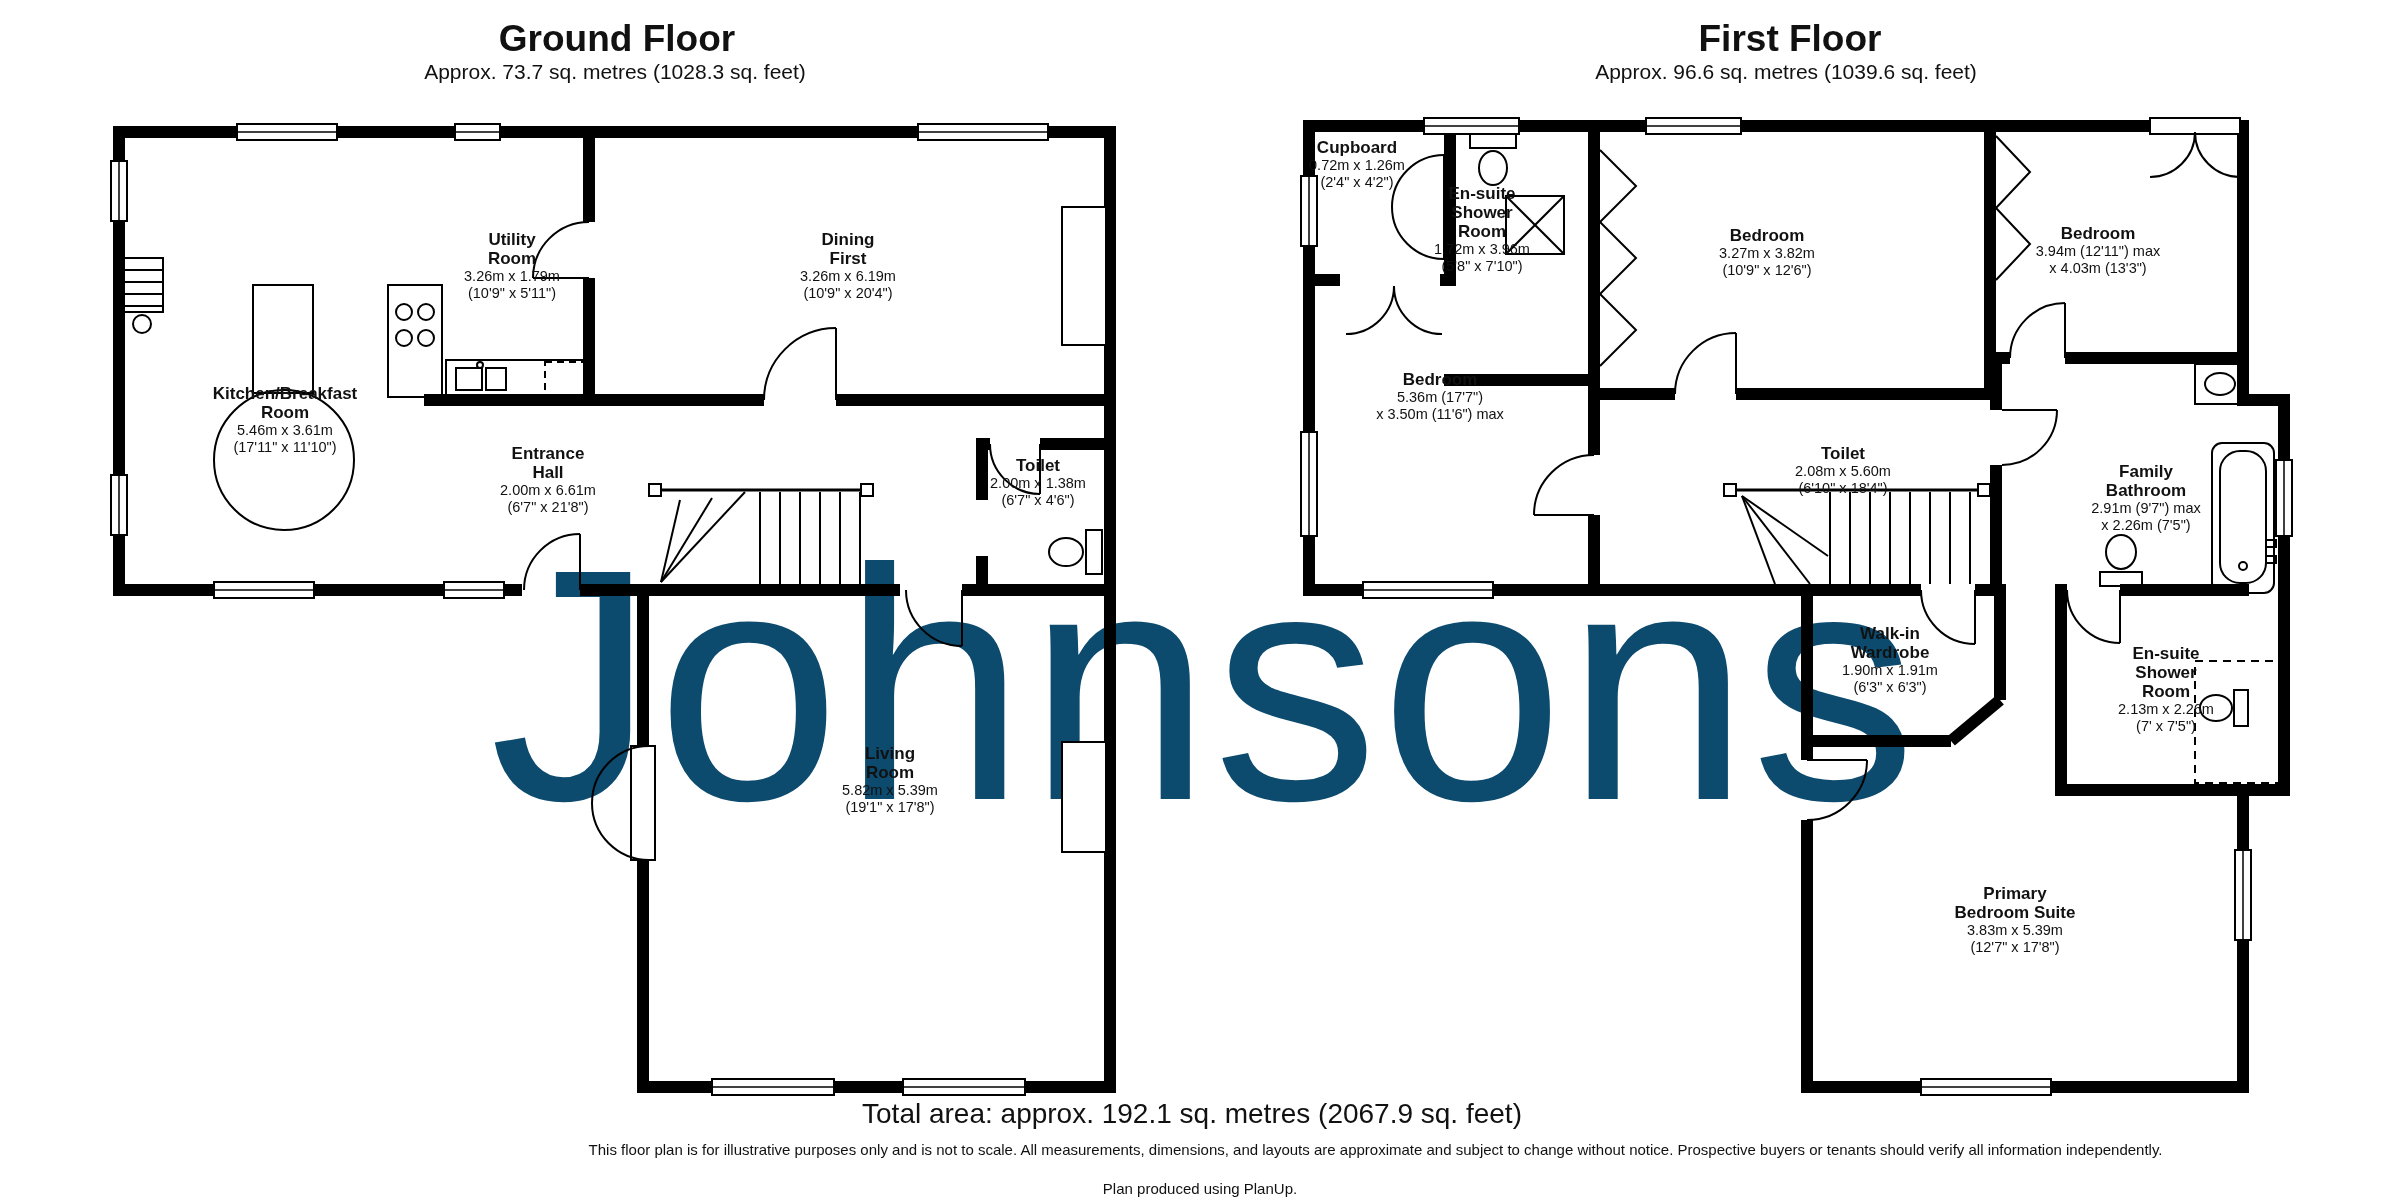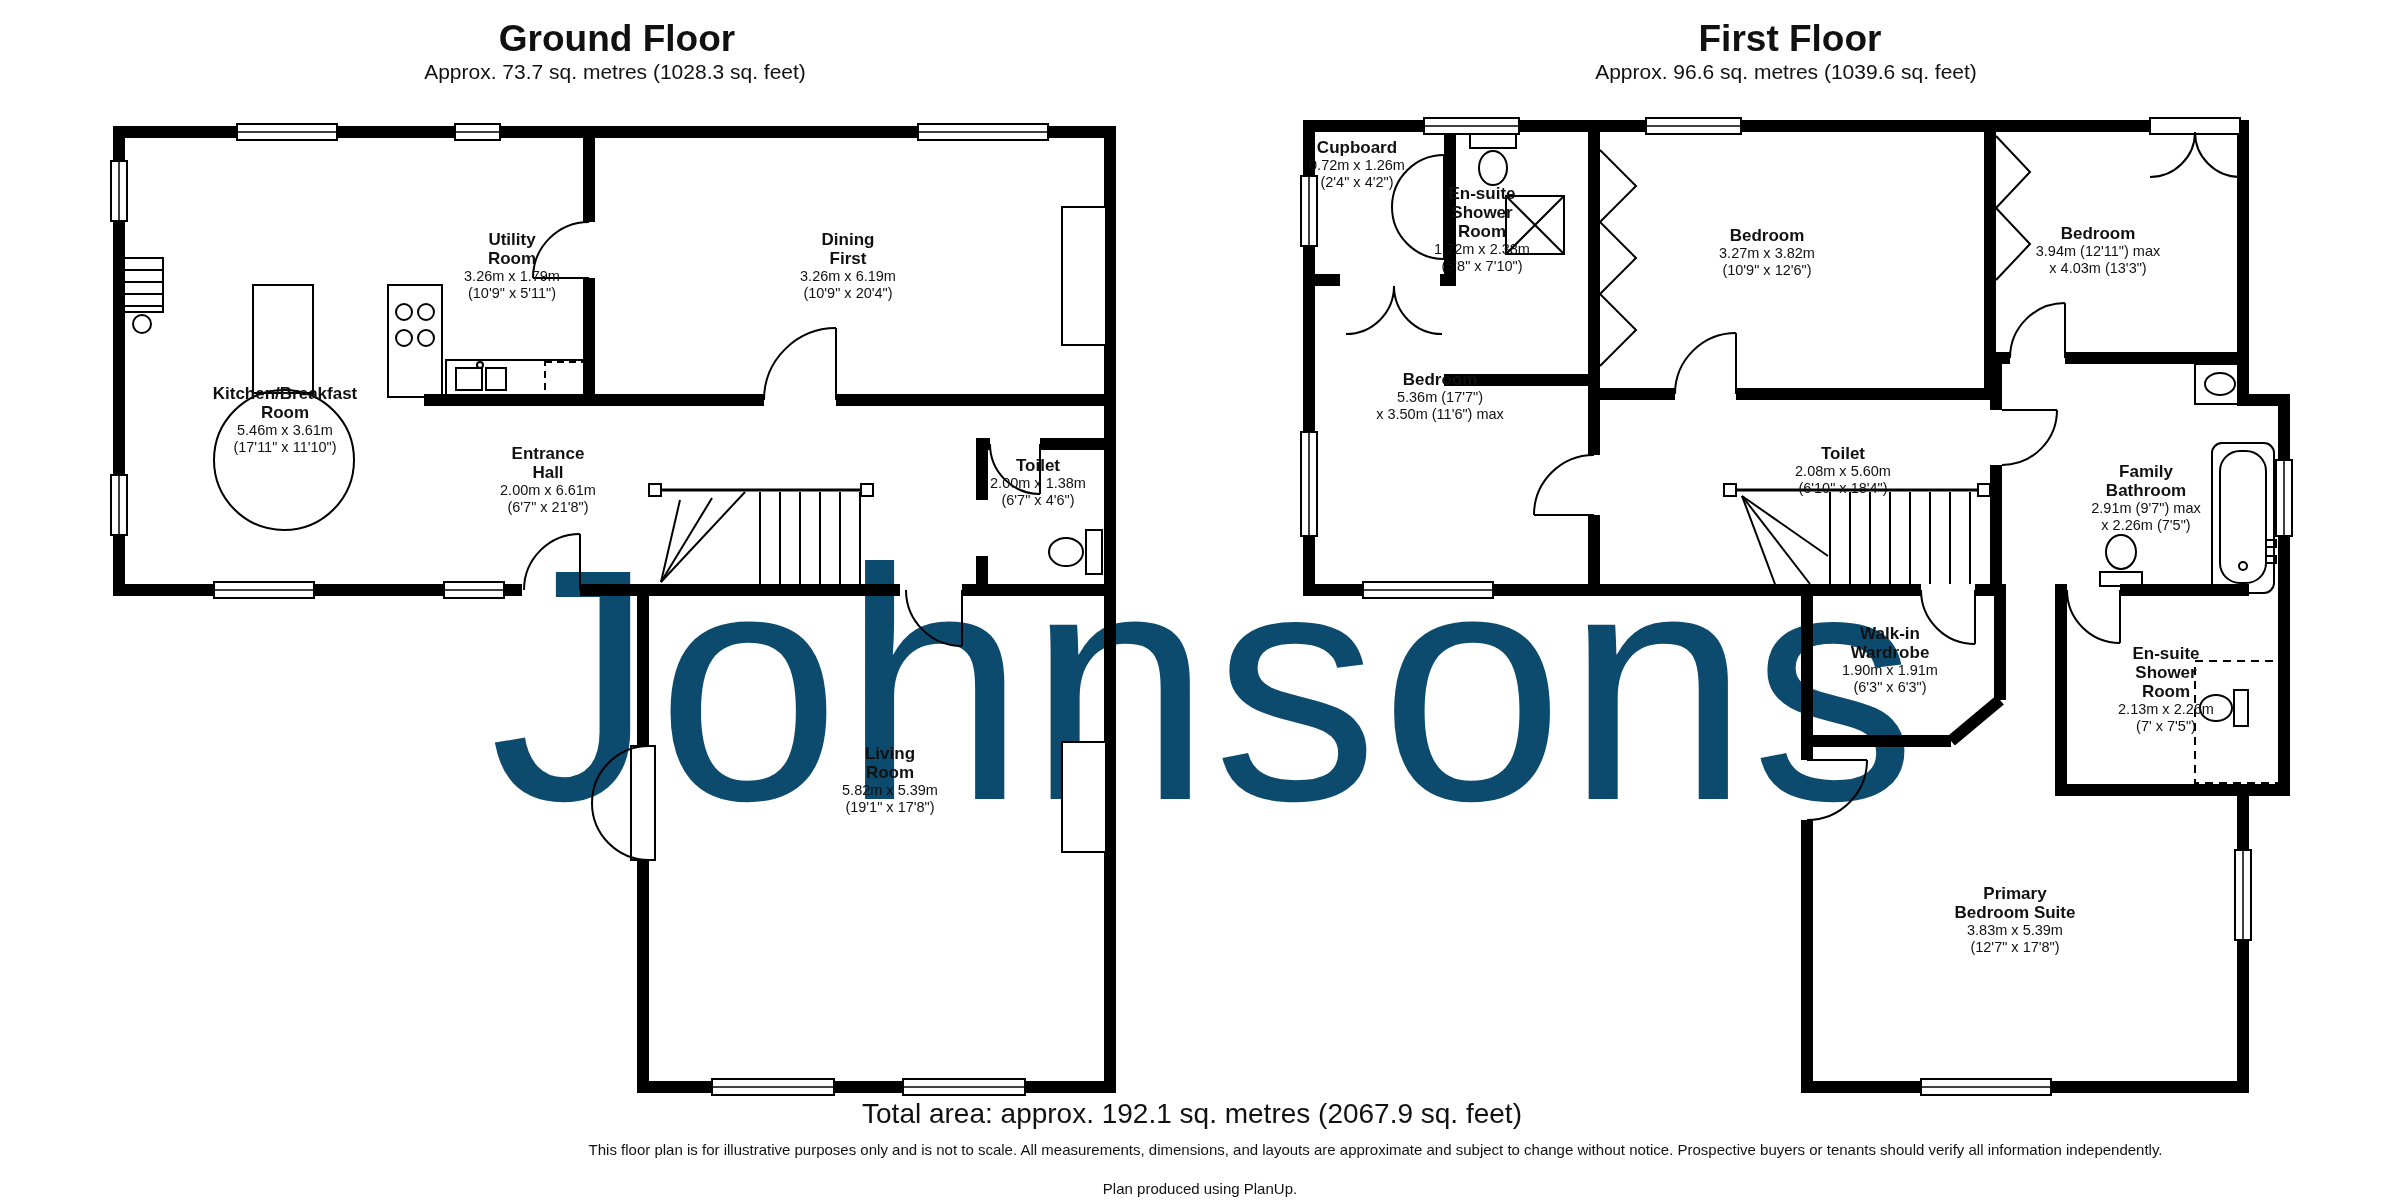--- a/index.html
+++ b/index.html
@@ -311,21 +311,21 @@
 
 <div class="rl" style="left:1357px;top:138px">
   <span class="nm">Cupboard</span>
   <span class="dm">0.72m x 1.26m
 (2'4" x 4'2")</span>
 </div>
 <div class="rl" style="left:1482px;top:184px">
   <span class="nm">En-suite
 Shower
 Room</span>
-  <span class="dm">1.72m x 2.38m
+  <span class="dm">1.72m x 3.96m
 (5'8" x 7'10")</span>
 </div>
 <div class="rl" style="left:1440px;top:370px">
   <span class="nm">Bedroom</span>
   <span class="dm">5.36m (17'7")
 x 3.50m (11'6") max</span>
 </div>
 <div class="rl" style="left:1767px;top:226px">
   <span class="nm">Bedroom</span>
   <span class="dm">3.27m x 3.82m

